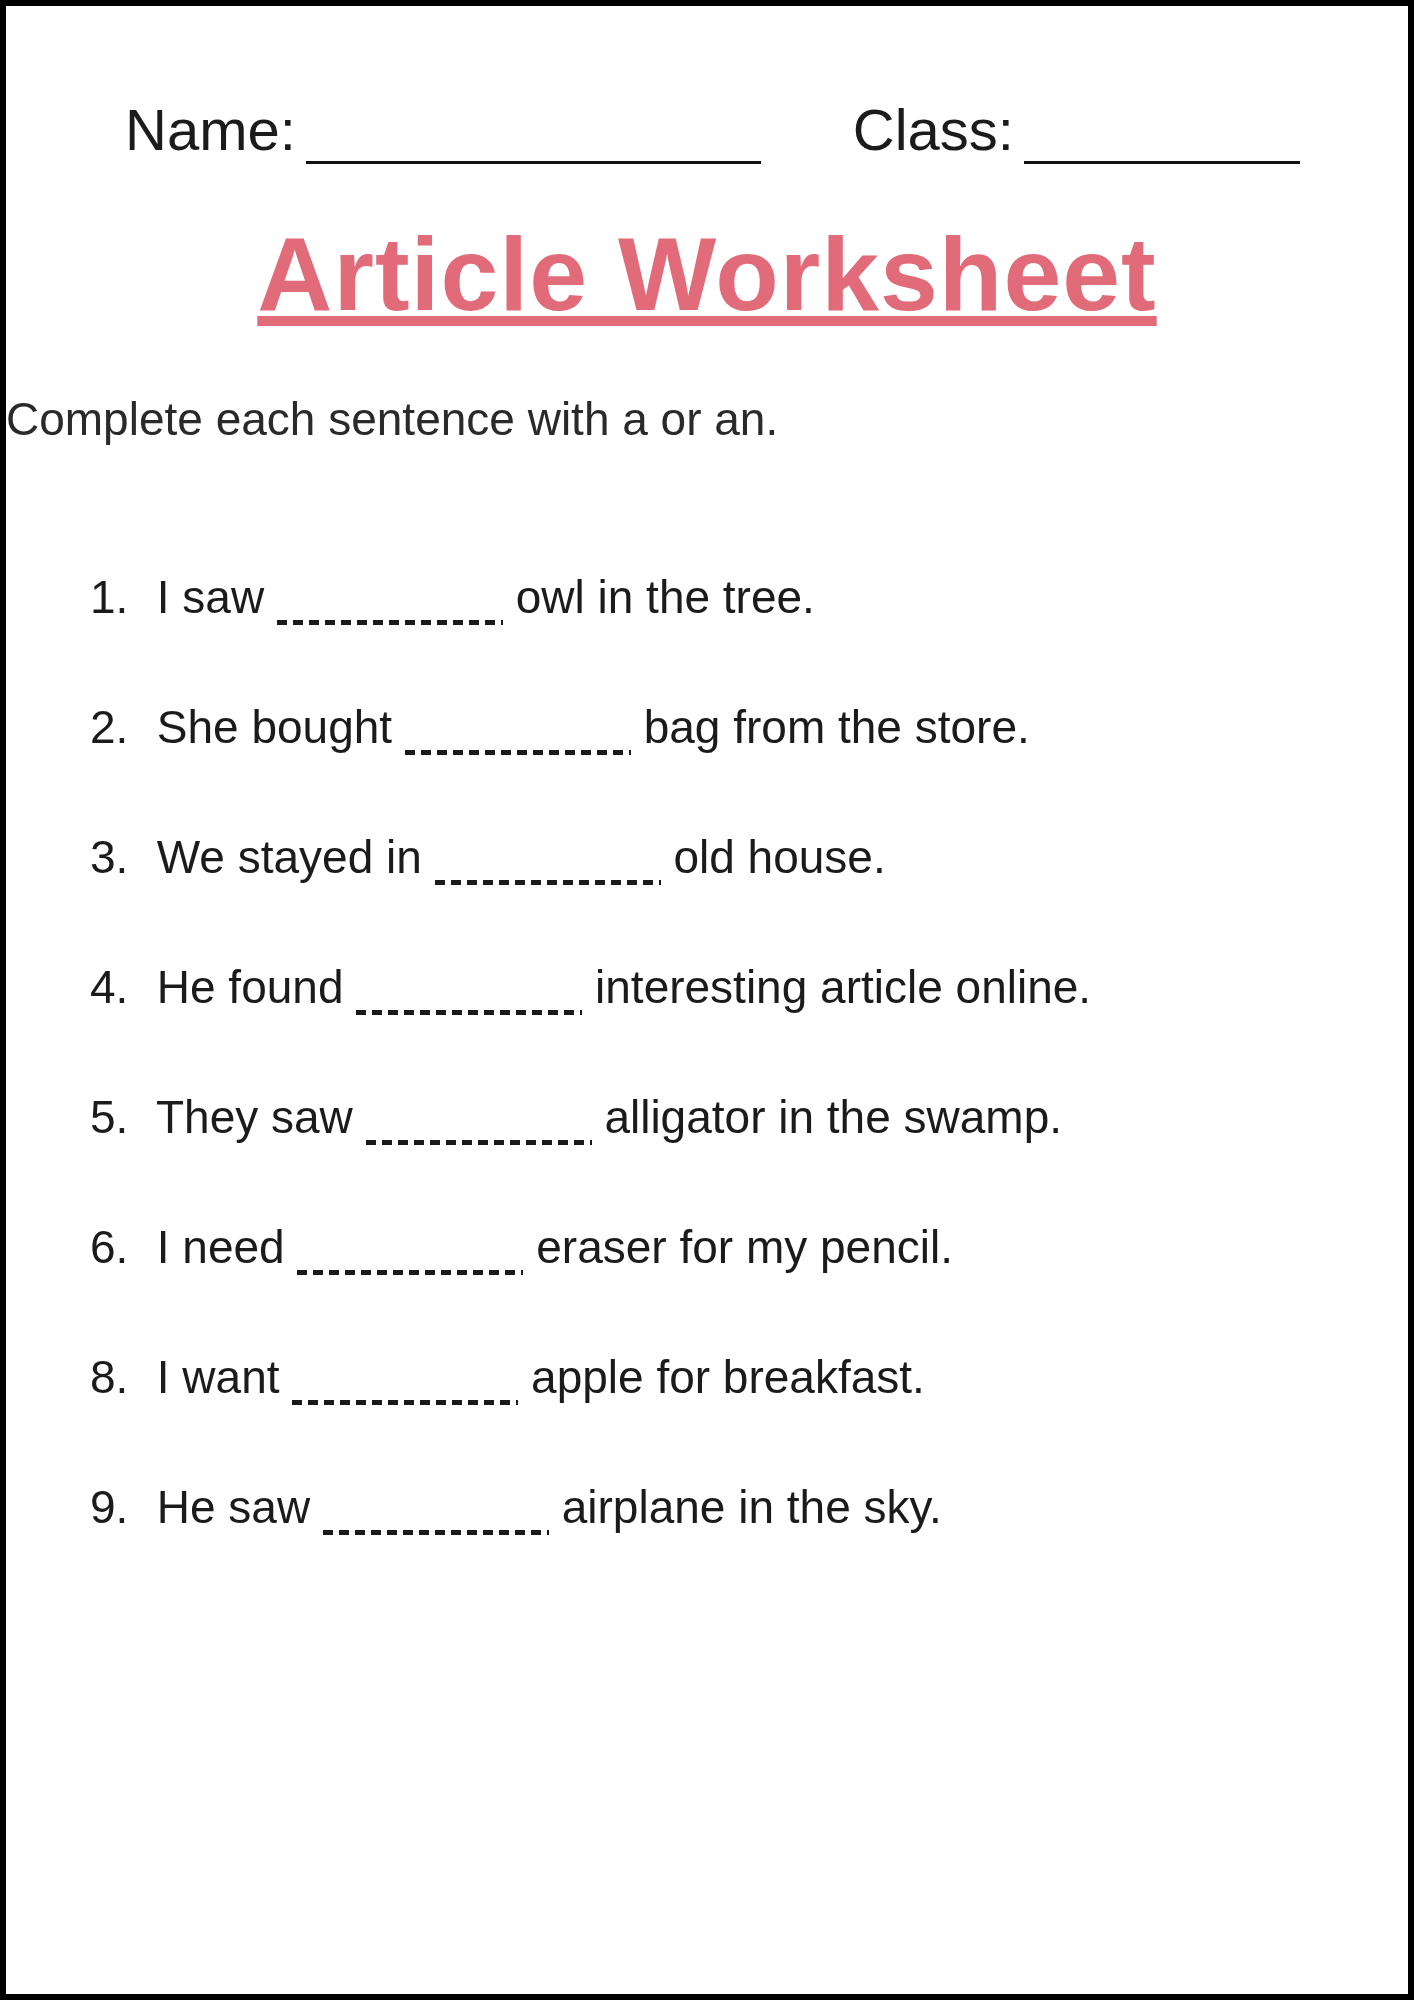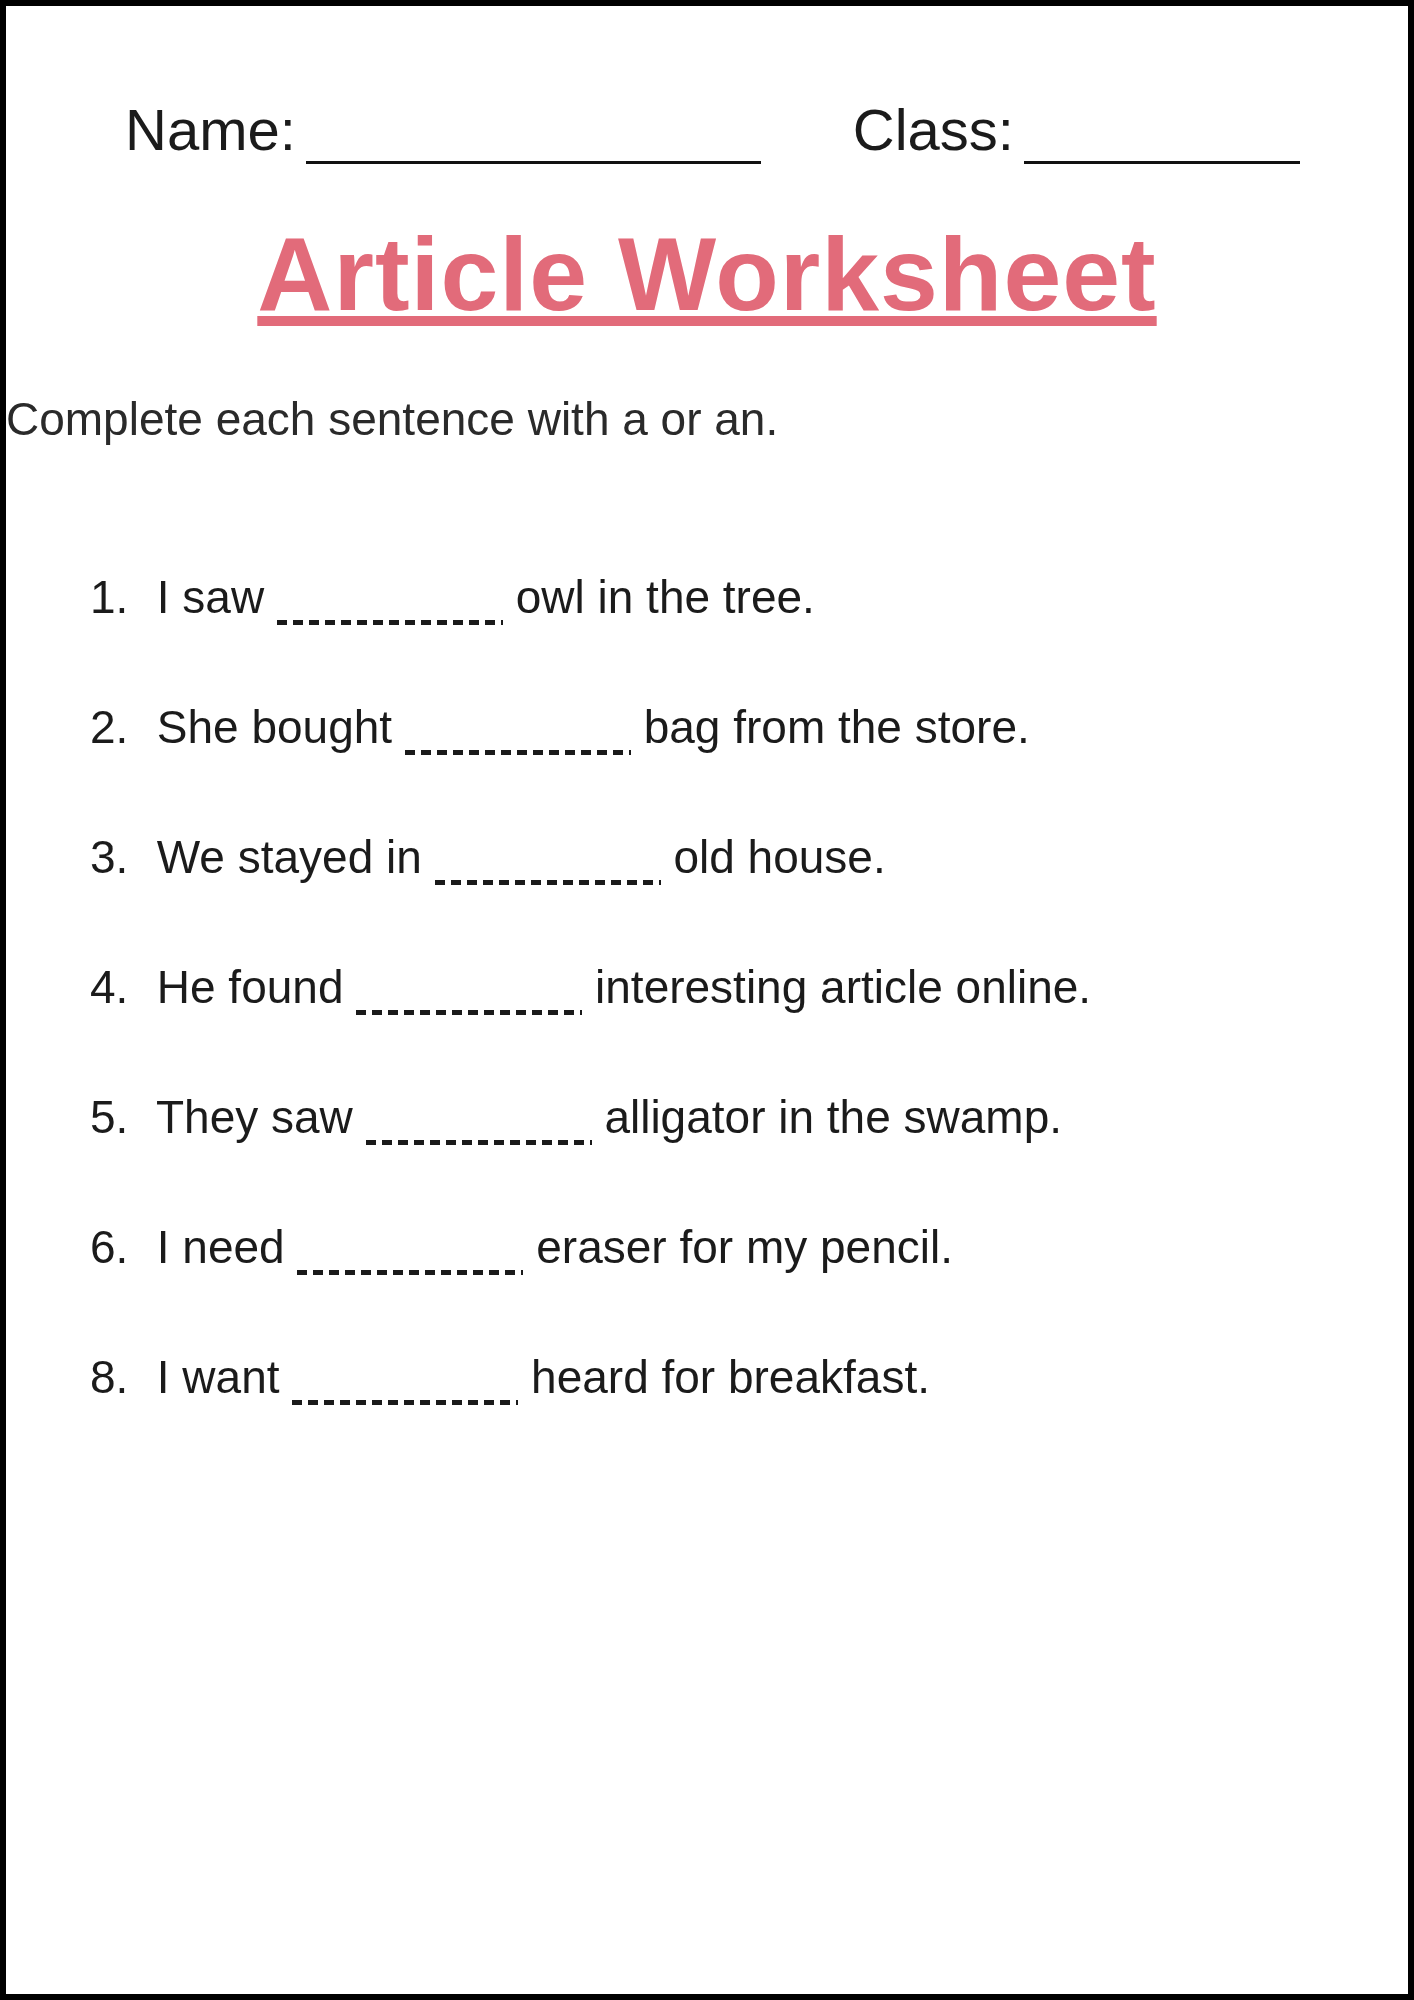--- a/index.html
+++ b/index.html
@@ -135,15 +135,21 @@
   <div class="q-row">
     <span class="q-num">6.</span>
     <span>I need</span>
     <span class="blank"></span>
     <span>eraser for my pencil.</span>
   </div>
   <div class="q-row">
     <span class="q-num">8.</span>
     <span>I want</span>
     <span class="blank"></span>
-    <span>heard for breakfast.</span>
+    <span>apple for breakfast.</span>
+  </div>
+  <div class="q-row">
+    <span class="q-num">9.</span>
+    <span>He saw</span>
+    <span class="blank"></span>
+    <span>airplane in the sky.</span>
   </div>
 </div>
 
 </body></html>

